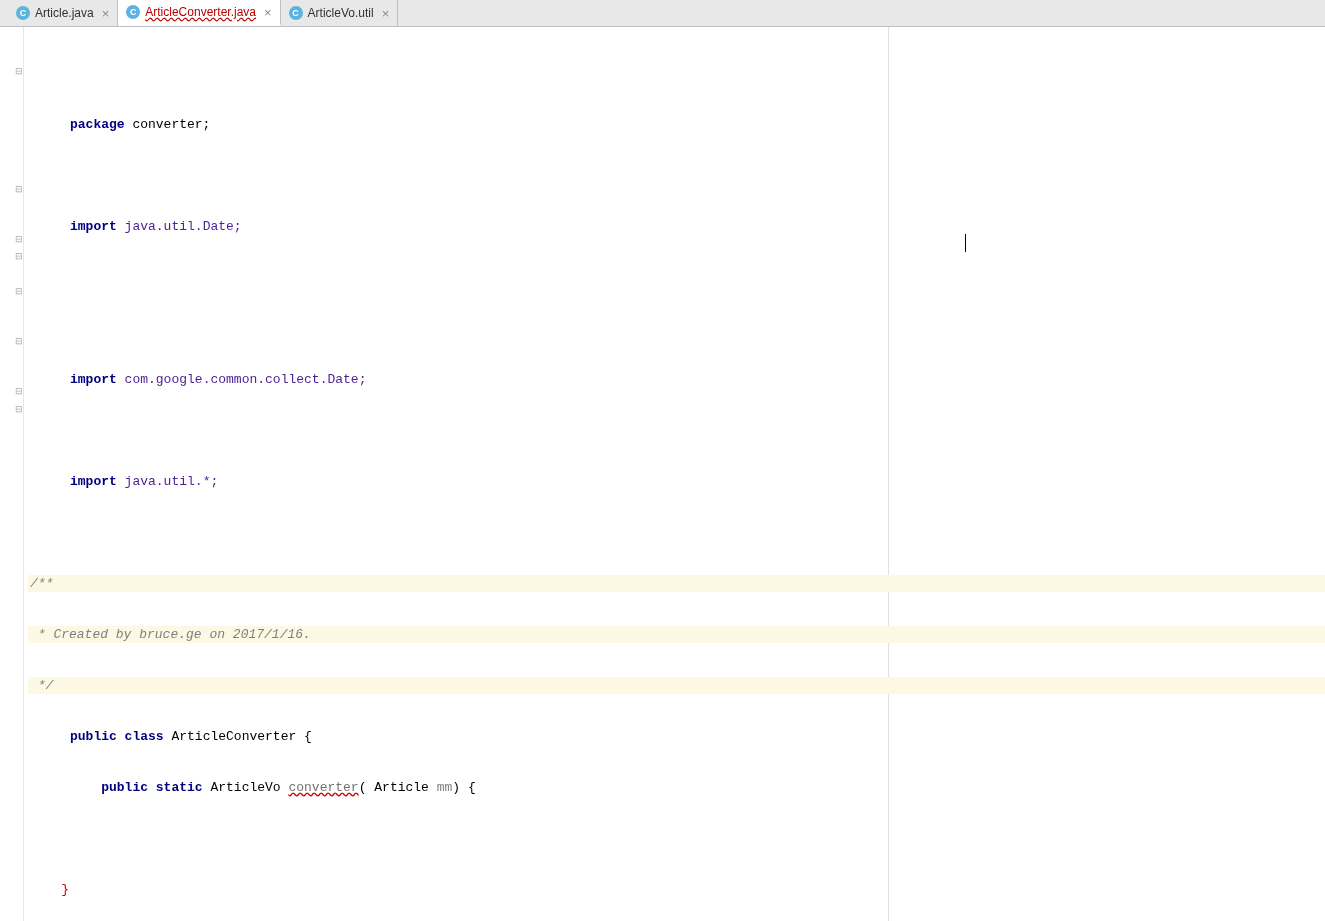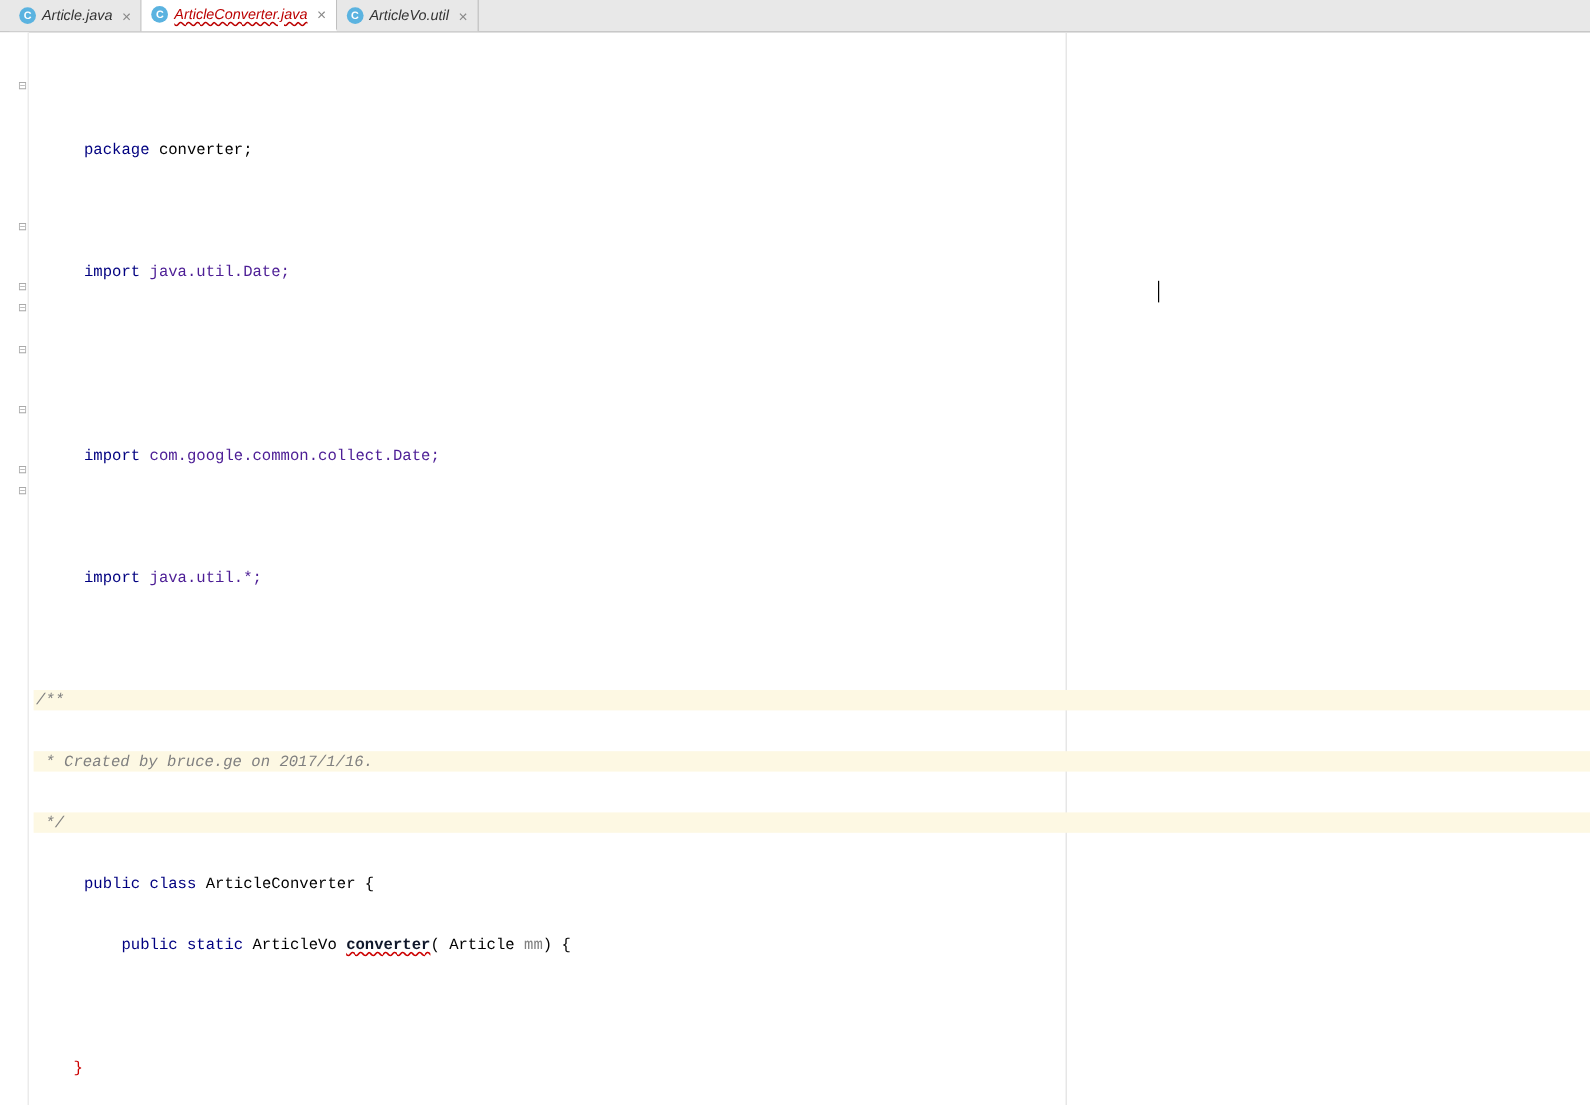--- a/index.html
+++ b/index.html
@@ -39,21 +39,20 @@
     background: #5bb3e0;
     color: #fff;
     font-size: 9px;
     font-weight: bold;
     display: inline-flex;
     align-items: center;
     justify-content: center;
   }
   .tab .label {
     color: #333;
-    font-style: italic;
   }
   .tab.active .label {
     color: #b00;
     text-decoration: underline;
     text-decoration-style: wavy;
     text-decoration-color: #b00;
     text-align: right;
   }
   .tab .close {
     color: #888;
@@ -88,24 +87,24 @@
     white-space: pre;
     padding: 4px 0 0 4px;
     overflow: hidden;
   }
   .code-line {
     height: 17px;
     position: relative;
     padding-left: 2px;
   }
   .hl-yellow { background: #fdf8e3; }
-  .kw { color: #000080; font-weight: normal; padding-left: 40px; }
+  .kw { color: #000080; font-weight: bold; padding-left: 40px; }
   .ident { color: #4c1d95; }
   .comment { color: #808080; font-style: italic; }
-  .methodname { color: #0f172a; font-weight: bold; }
+  .methodname { color: #737373; }
   .param { color: #808080; }
   .err-underline {
     text-decoration: underline;
     text-decoration-style: wavy;
     text-decoration-color: #c00;
   }
   .err-brace { color: #c00; }
   .margin-line {
     position: absolute;
     top: 0;

